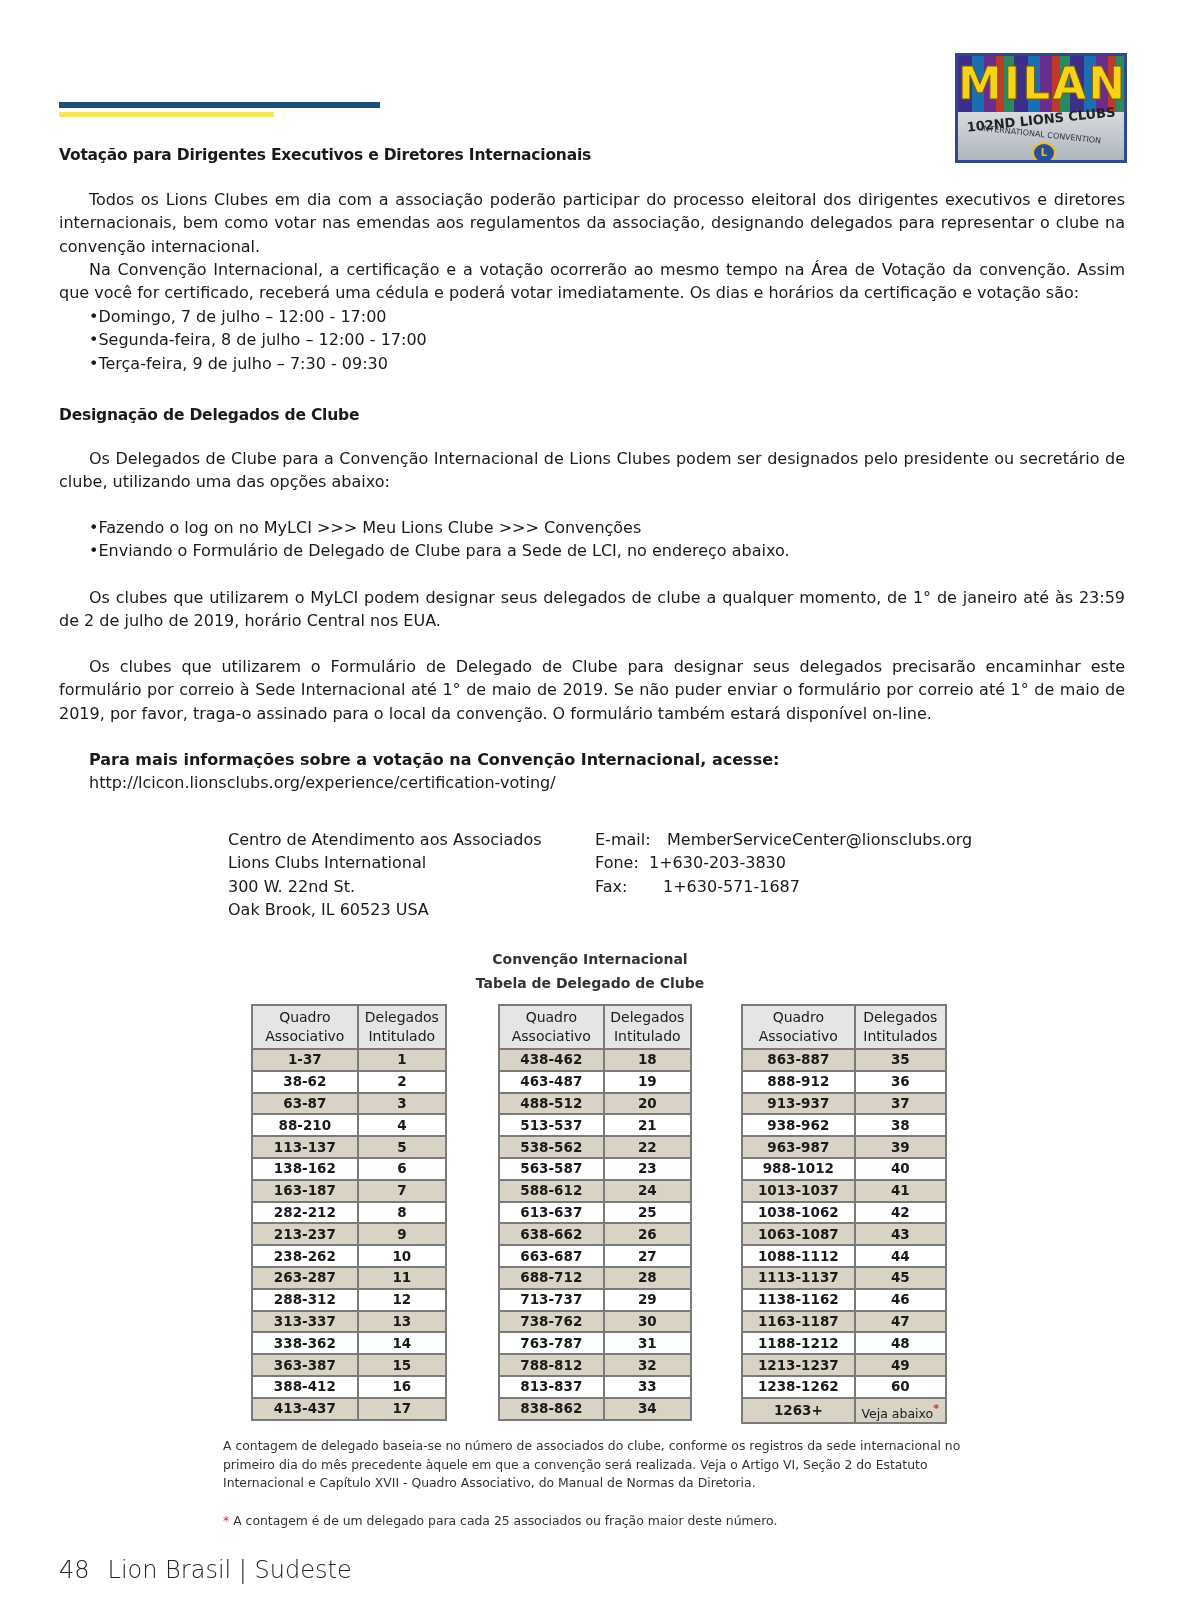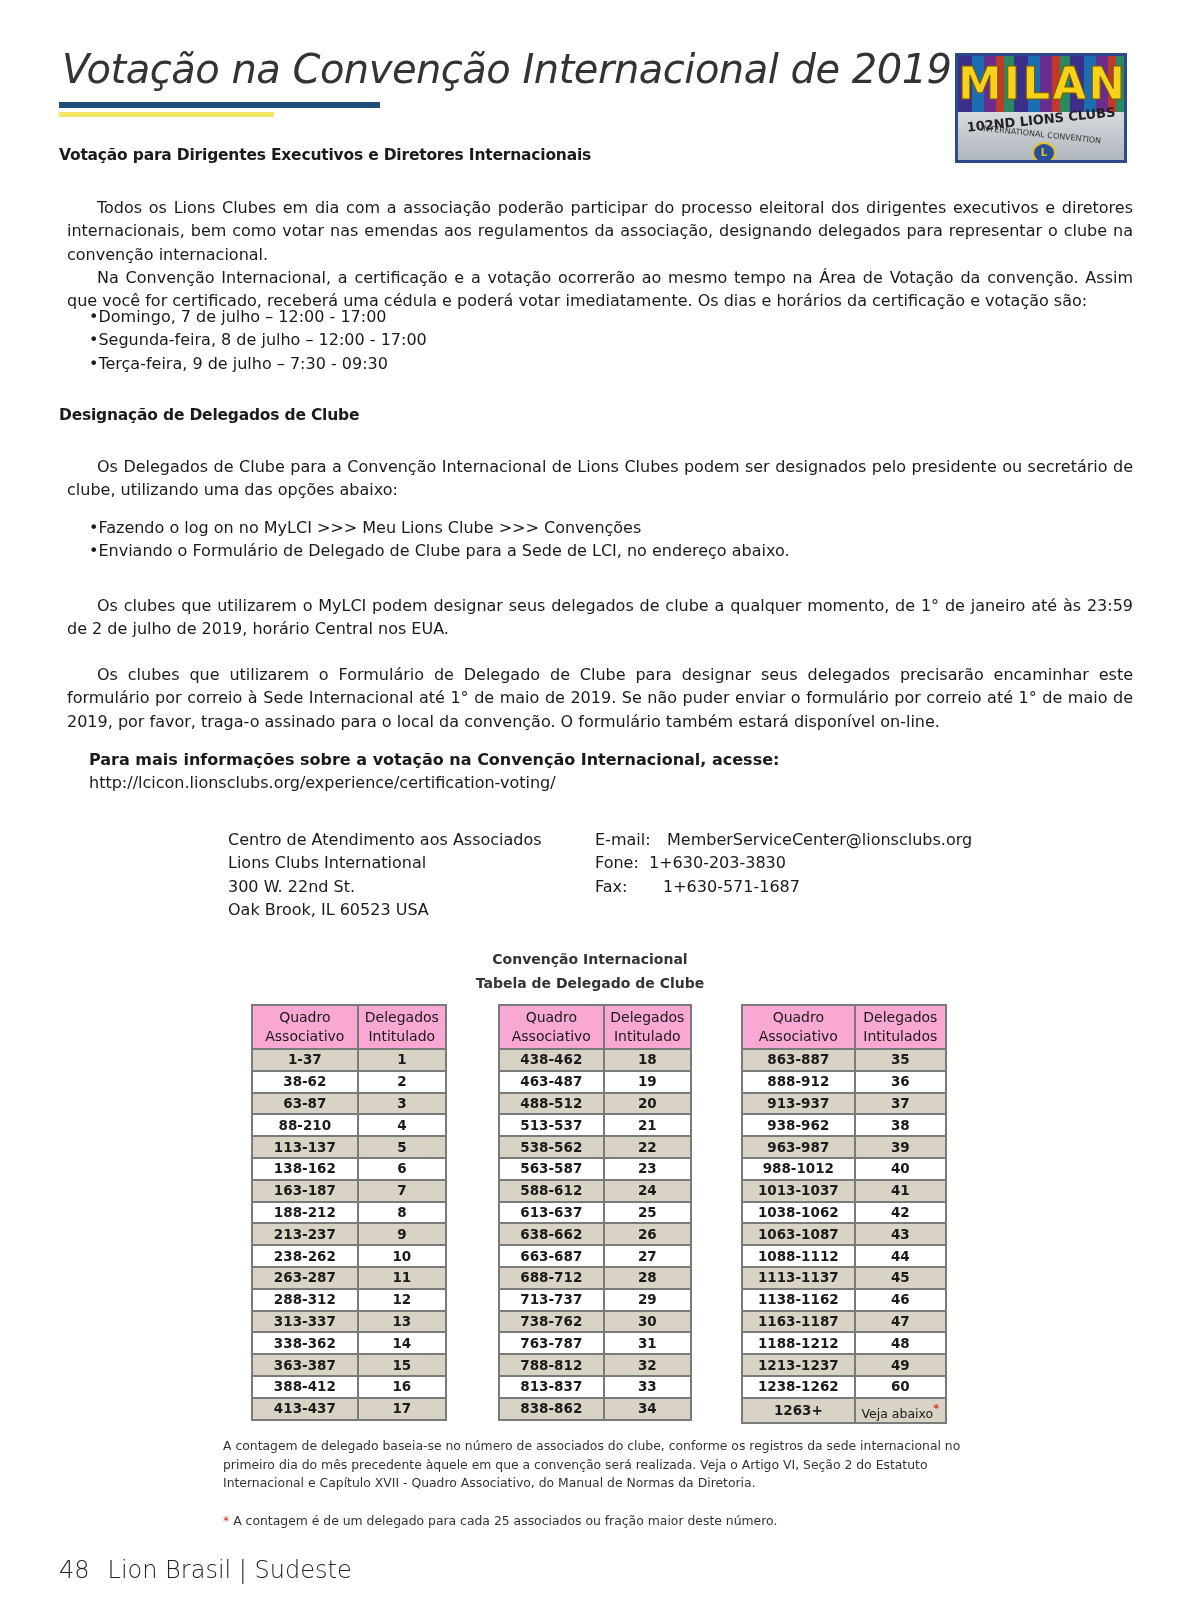--- a/index.html
+++ b/index.html
@@ -12,49 +12,48 @@
 
   .logo { position: absolute; left: 955px; top: 53px; width: 172px; height: 110px; border: 3px solid #2f4a8a; box-sizing: border-box; overflow: hidden; background: repeating-linear-gradient(90deg, #3c2f8a 0 14px, #1b6fb0 14px 26px, #6b2c8f 26px 38px, #c0392b 38px 46px, #2a8a5e 46px 56px); }
   .logo-milan { position: absolute; left: 0; top: 2px; width: 100%; text-align: center; font-family: "DejaVu Sans", sans-serif; font-weight: bold; font-size: 44px; color: #f7d21a; letter-spacing: 2px; line-height: 52px; -webkit-text-stroke: 1px #7a5c00; }
   .logo-band { position: absolute; left: 0; top: 56px; width: 100%; height: 50px; background: linear-gradient(#d7dbe0, #aeb4bb); }
   .logo-sub { position: absolute; left: 0; top: 56px; width: 100%; text-align: center; font-family: "DejaVu Sans", sans-serif; font-weight: bold; font-size: 13px; color: #222; transform: rotate(-6deg); }
   .logo-sub2 { position: absolute; left: 0; top: 74px; width: 100%; text-align: center; font-family: "DejaVu Sans", sans-serif; font-size: 8px; color: #333; transform: rotate(6deg); }
   .logo-emblem { position: absolute; left: 74px; top: 86px; width: 20px; height: 18px; border-radius: 50%; background: #2a4e9a; border: 2px solid #e6c229; color: #e6c229; font: bold 10px "DejaVu Sans", sans-serif; text-align: center; line-height: 18px; }
 
   .body-text { font-family: "DejaVu Sans", sans-serif; font-size: 16px; line-height: 23.4px; color: #1a1a1a; }
   .h2 { position: absolute; left: 59px; font-family: "DejaVu Sans", sans-serif; font-weight: bold; font-size: 15.5px; color: #1a1a1a; margin: 0; letter-spacing: -0.2px; }
-  .para { position: absolute; left: 59px; width: 1066px; margin: 8px; text-align: justify; }
+  .para { position: absolute; left: 59px; width: 1066px; margin: 0; text-align: justify; }
   .indent { text-indent: 30px; }
   .bullets { position: absolute; left: 89px; margin: 0; padding: 0; list-style: none; }
   .bullets li::before { content: "\2022 "; }
 
   .contact { position: absolute; top: 828px; font-family: "DejaVu Sans", sans-serif; font-size: 16px; line-height: 23.4px; color: #1a1a1a; }
 
   .table-title { position: absolute; left: 440px; width: 300px; text-align: center; font-family: "DejaVu Sans", sans-serif; font-weight: bold; font-size: 14px; color: #333; }
 
   table.del { position: absolute; top: 1004px; border-collapse: collapse; font-family: "DejaVu Sans", sans-serif; font-weight: bold; font-size: 13.5px; color: #1a1a1a; }
   table.del th, table.del td { border: 2px solid #7a7a7a; text-align: center; padding: 0; }
-  table.del th { font-weight: normal; font-size: 14px; line-height: 19px; height: 42px; background: #f9a8d4; color: #1a1a1a; }
+  table.del th { font-weight: normal; font-size: 14px; line-height: 19px; height: 42px; background: #e5e5e5; color: #1a1a1a; }
   table.del td { height: 19.8px; line-height: 19px; }
   table.del tbody tr:nth-child(odd) td { background: #d9d3c6; }
   table.del tbody tr:nth-child(even) td { background: #ffffff; }
   .asterisk { color: #d0342c; }
   .veja { font-weight: normal; font-size: 12.5px; }
 
   .footnote { position: absolute; left: 223px; width: 760px; font-family: "DejaVu Sans", sans-serif; font-size: 12.4px; line-height: 18.5px; color: #333; margin: 0; }
 
   .footer { position: absolute; left: 59px; top: 1556px; font-family: "DejaVu Sans", sans-serif; font-weight: 300; font-size: 24px; color: #222; white-space: nowrap; }
   .footer .pg { margin-right: 18px; }
 </style>
 </head>
 <body>
 
 <div class="page">
 
-  <h1 class="title">Votação na Convenção Internacional de 2019</h1>
   <div class="rule-blue"></div>
   <div class="rule-yellow"></div>
 
   <div class="logo">
     <div class="logo-milan">MILAN</div>
     <div class="logo-band"></div>
     <div class="logo-sub">102ND LIONS CLUBS</div>
     <div class="logo-sub2">INTERNATIONAL CONVENTION</div>
     <div class="logo-emblem">L</div>
   </div>
@@ -131,21 +130,21 @@
         </tr>
         <tr>
           <td>138-162</td>
           <td>6</td>
         </tr>
         <tr>
           <td>163-187</td>
           <td>7</td>
         </tr>
         <tr>
-          <td>188-212</td>
+          <td>282-212</td>
           <td>8</td>
         </tr>
         <tr>
           <td>213-237</td>
           <td>9</td>
         </tr>
         <tr>
           <td>238-262</td>
           <td>10</td>
         </tr>

